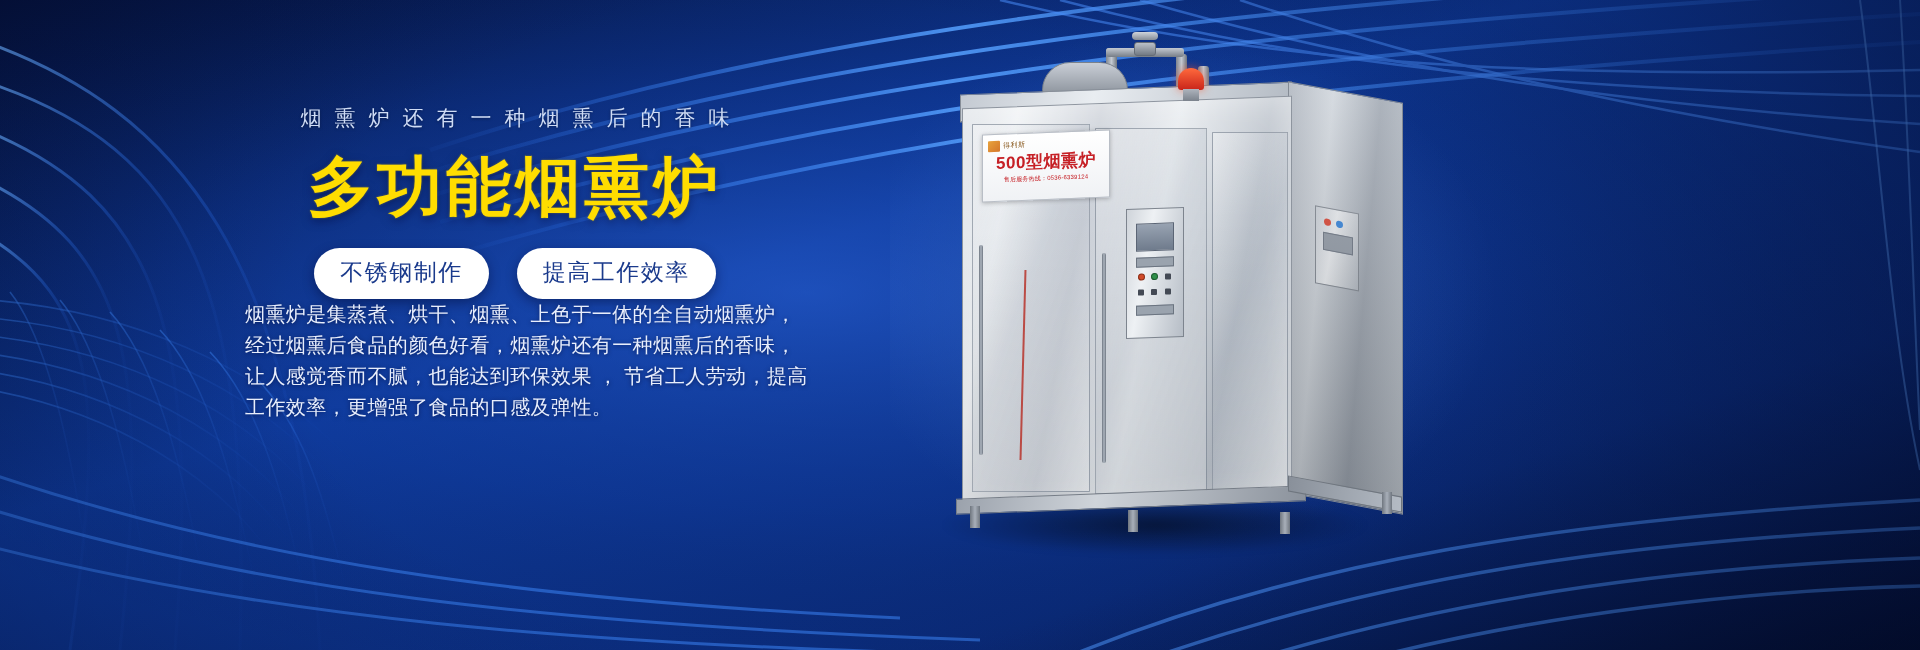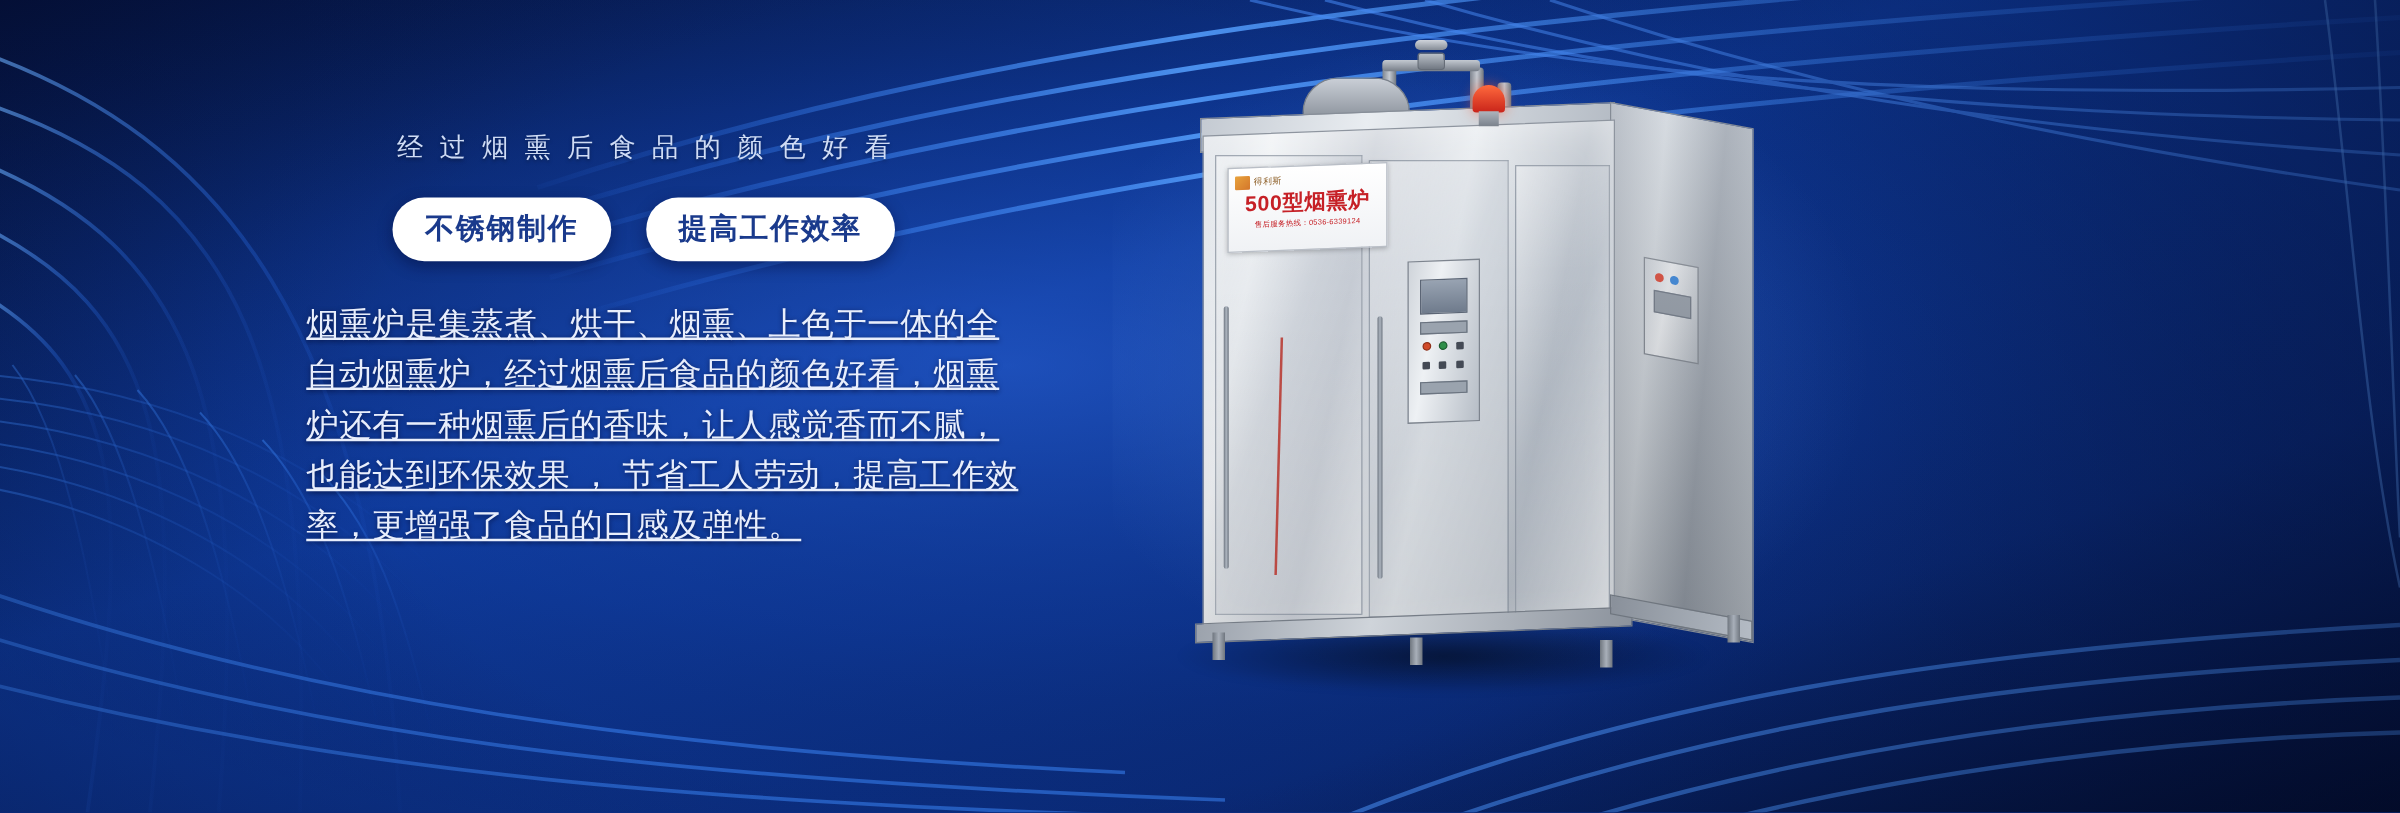--- a/index.html
+++ b/index.html
@@ -70,32 +70,30 @@
   }
   .pill {
     background:#ffffff;
     color:#1a3a8c;
     font-size:23px;
     letter-spacing:1.5px;
     padding:9px 26px 11px;
     border-radius:26px;
     white-space:nowrap;
     box-shadow:0 4px 12px rgba(0,8,50,.45);
-    font-weight:700;
+    font-weight:400;
   }
 
   .desc {
-    margin-top:30px;
     width:570px;
     color:#e8eefc;
-    font-size:26px;
+    font-size:20px;
     line-height:1.55;
     letter-spacing:.4px;
     text-shadow:0 1px 4px rgba(0,6,40,.6);
-    text-decoration:underline;
   }
 
   
   .machine-wrap {
     position:absolute;
     left:930px; top:40px;
     width:560px; height:520px;
   }
 
   .shadow-ground {
@@ -382,22 +380,23 @@
     <g fill="none" stroke="#66a8ff" stroke-width="2" opacity="0.45">
       <path d="M1860,0  C1880,150 1890,330 1920,470"></path>
       <path d="M1900,0  C1910,160 1915,340 1920,430"></path>
     </g>
   </svg>
 
   <div class="vignette"></div>
 
   <div class="content">
 
-    <div class="company-name">经过烟熏后食品的颜色好看</div>
-
+    <div class="company-name">烟熏炉还有一种烟熏后的香味</div>
+
+    <h1 class="main-title">多功能烟熏炉</h1>
 
     <div class="pill-row">
       <div class="pill">不锈钢制作</div>
       <div class="pill">提高工作效率</div>
     </div>
 
     <p class="desc">烟熏炉是集蒸煮、烘干、烟熏、上色于一体的全自动烟熏炉，经过烟熏后食品的颜色好看，烟熏炉还有一种烟熏后的香味，让人感觉香而不腻，也能达到环保效果 ， 节省工人劳动，提高工作效率，更增强了食品的口感及弹性。</p>
   </div>
 
   <div class="machine-wrap">

